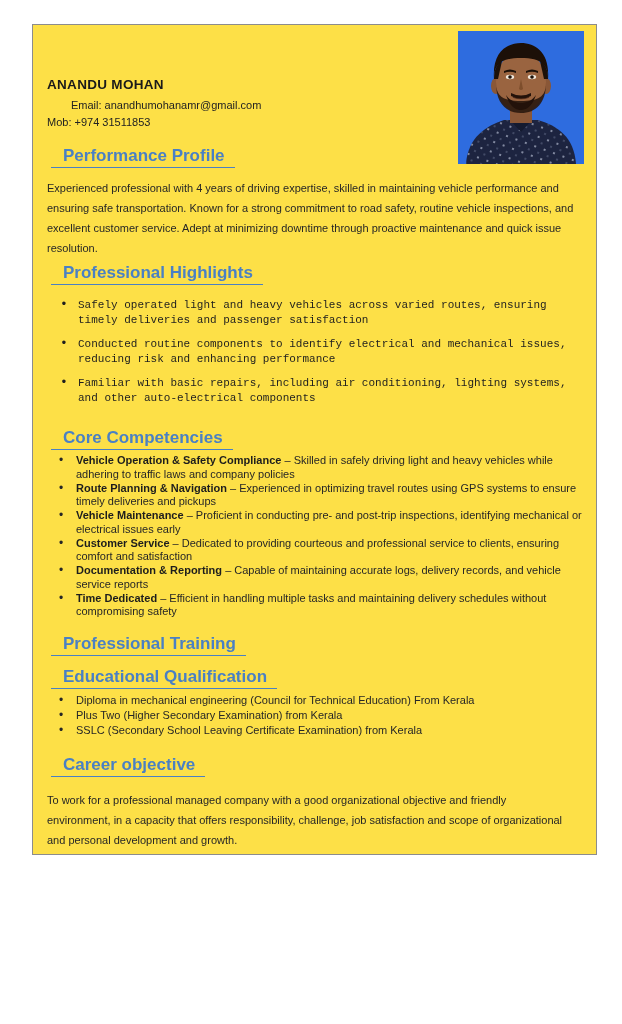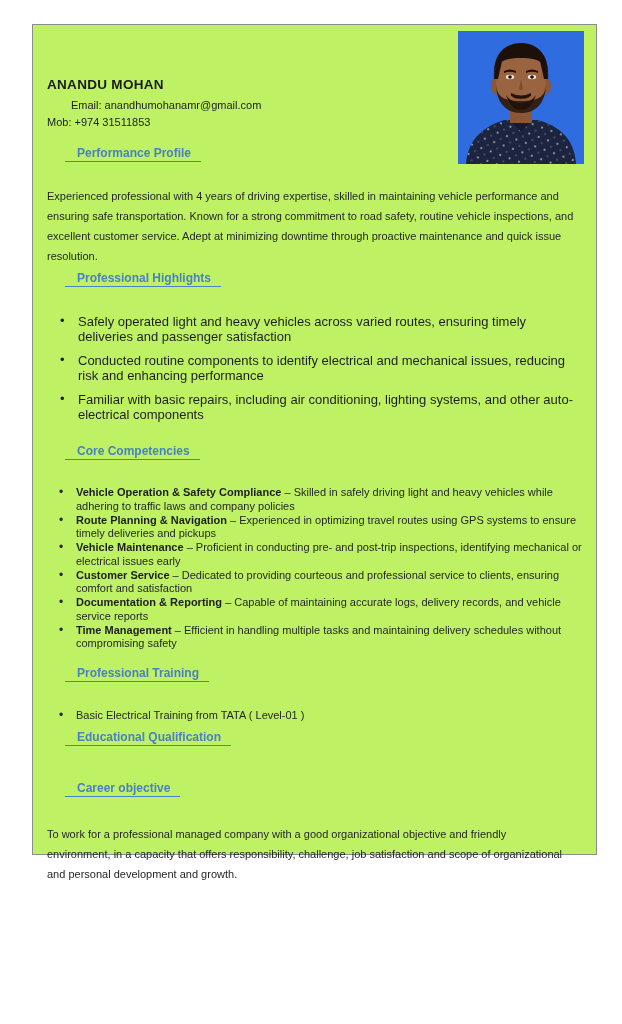--- a/index.html
+++ b/index.html
@@ -8,21 +8,21 @@
     background:#ffffff;
     font-family:"Liberation Sans", sans-serif;
     color:#2b2b2b;
     -webkit-font-smoothing:antialiased;
   }
   .sheet {
     position:absolute; left:32px; top:24px;
     width:565px; height:831px;
     border:1.5px solid #8c8c8c;
     box-sizing:border-box;
-    background:#bef264;
+    background:#fde047;
   }
   .content { position:absolute; left:14px; right:12px; top:0; }
 
   .photo-frame {
     position:absolute; top:6px; right:12px;
     width:126px; height:133px; overflow:hidden;
   }
   .photo-frame svg { display:block; }
 
   .name {
@@ -30,25 +30,25 @@
     font-size:13.5px; font-weight:bold; color:#1a1a1a;
     letter-spacing:0.3px;
   }
   .contact-line {
     margin:0; font-size:11px; line-height:17px; color:#222;
   }
   .contact-line:first-of-type { margin-top:5px;padding-left:24px; }
 
   .sec-heading {
     display:inline-block;
-    font-size:12px; font-weight:bold;
+    font-size:17px; font-weight:bold;
     color:#4a80c4;
     border-bottom:1.6px solid #4a80c4;
     padding:0 10px 1px 12px;
-    margin:18px;
+    margin:4px;
   }
   .hd-pp { margin-top:15px; }
   .hd-ph { margin-top:5px; }
   .hd-cc { margin-top:13px; }
   .hd-pt { margin-top:15px; }
   .hd-eq { margin-top:7px;text-align:center; }
   .hd-co { margin-top:17px; }
 
   .para {
     margin:6px 0 0 0;
@@ -56,31 +56,31 @@
     max-width:540px;
   }
   .para-pp { max-width:540px; }
   .para-co { max-width:520px; margin-top:9px; }
 
   ul { margin:0; padding:0; list-style:none; }
 
   ul.serif-list { margin-top:9px; }
   ul.serif-list li {
     position:relative;
-    font-family:Liberation Sans, sans-serif;
-    font-size:13px; line-height:15px; color:#1e1e1e;
+    font-family:Liberation Mono, monospace;
+    font-size:11px; line-height:15px; color:#1e1e1e;
     padding-left:31px; margin-bottom:9px; max-width:540px;
   }
   ul.serif-list li::before {
     content:"\2022";
     position:absolute; left:13px; top:-1px;
     font-size:13px;
   }
 
-  ul.sans-list { margin-top:8px; }
+  ul.sans-list { margin-top:0; }
   ul.sans-list li {
     position:relative;
     font-size:11px; line-height:13.5px; color:#262626;
     padding-left:29px; margin-bottom:0.5px; max-width:530px;
   }
   ul.sans-list li::before {
     content:"\2022";
     position:absolute; left:12px; top:0;
     font-size:12px;
   }
@@ -161,32 +161,34 @@
 
     <div>
       <h2 class="sec-heading hd-cc">Core Competencies</h2>
     </div>
     <ul class="sans-list">
       <li><span class="term">Vehicle Operation &amp; Safety Compliance</span> <span>– Skilled in safely driving light and heavy vehicles while adhering to traffic laws and company policies</span></li>
       <li><span class="term">Route Planning &amp; Navigation</span> <span>– Experienced in optimizing travel routes using GPS systems to ensure timely deliveries and pickups</span></li>
       <li><span class="term">Vehicle Maintenance</span> <span>– Proficient in conducting pre- and post-trip inspections, identifying mechanical or electrical issues early</span></li>
       <li><span class="term">Customer Service</span> <span>– Dedicated to providing courteous and professional service to clients, ensuring comfort and satisfaction</span></li>
       <li><span class="term">Documentation &amp; Reporting</span> <span>– Capable of maintaining accurate logs, delivery records, and vehicle service reports</span></li>
-      <li><span class="term">Time Management</span> <span>– Efficient in handling multiple tasks and maintaining delivery schedules without compromising safety</span></li>
+      <li><span class="term">Time Dedicated</span> <span>– Efficient in handling multiple tasks and maintaining delivery schedules without compromising safety</span></li>
     </ul>
 
     <div>
       <h2 class="sec-heading hd-pt">Professional Training</h2>
     </div>
-    <ul class="sans-list edu-list">
-      <li>Basic Electrical Training from TATA ( Level-01 )</li>
-    </ul>
 
     <div>
       <h2 class="sec-heading hd-eq">Educational Qualification</h2>
     </div>
+    <ul class="sans-list edu-list">
+      <li>Diploma in mechanical engineering (Council for Technical Education) From Kerala</li>
+      <li>Plus Two (Higher Secondary Examination) from Kerala</li>
+      <li>SSLC (Secondary School Leaving Certificate Examination) from Kerala</li>
+    </ul>
 
     <div>
       <h2 class="sec-heading hd-co">Career objective</h2>
     </div>
     <p class="para para-co">To work for a professional managed company with a good organizational objective and friendly environment, in a capacity that offers responsibility, challenge, job satisfaction and scope of organizational and personal development and growth.</p>
   </div>
 </div>
 
 </body></html>

